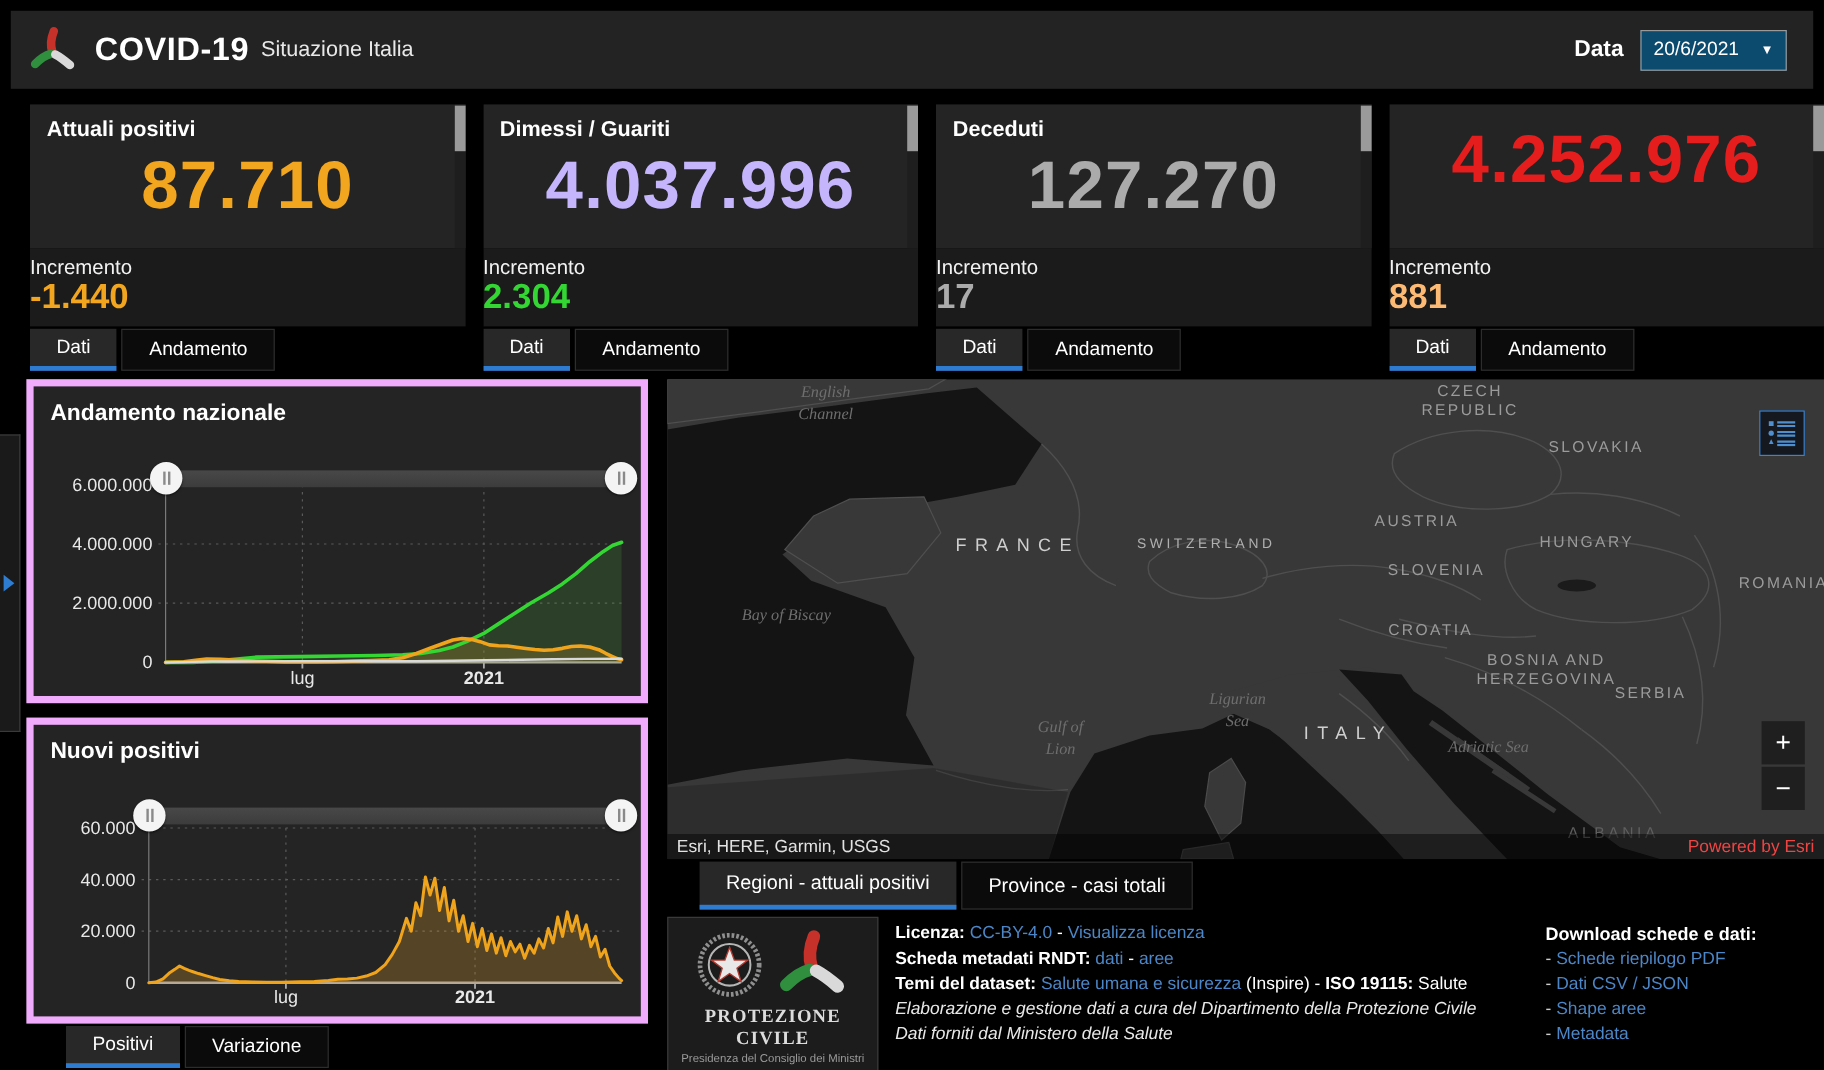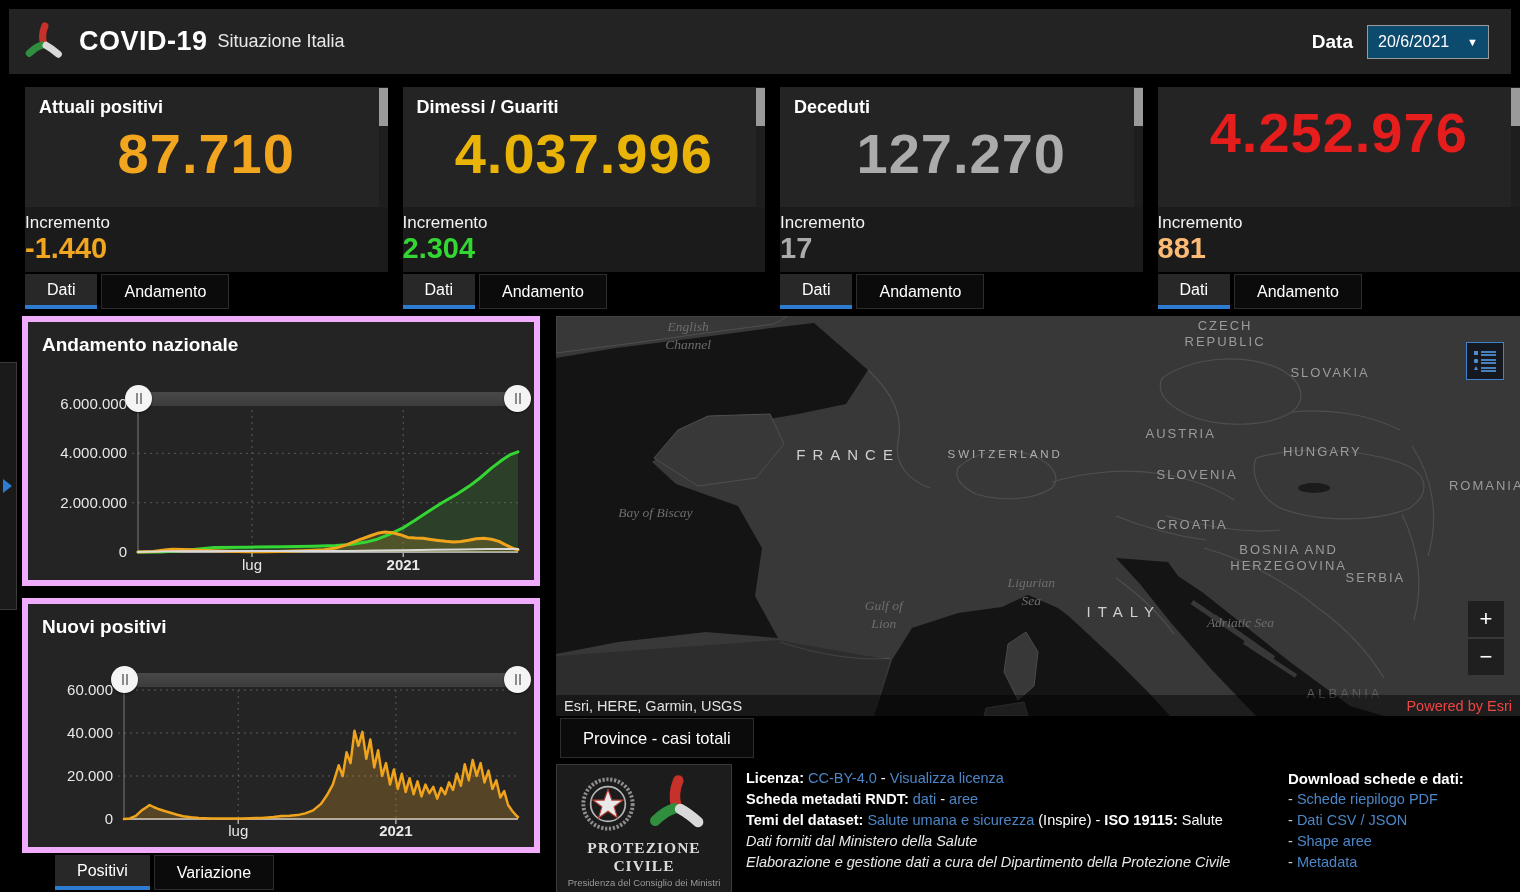--- a/index.html
+++ b/index.html
@@ -145,21 +145,21 @@
     </div>
     <div class="tabs-row">
       <div class="tab active">Dati</div>
       <div class="tab inactive">Andamento</div>
     </div>
   </div>
 
   <div class="card">
     <div class="card-body">
       <div class="card-title">Dimessi / Guariti</div>
-      <div class="card-value" style="color:#eab308">4.037.996</div>
+      <div class="card-value" style="color:#c4b5fd">4.037.996</div>
       <div class="card-scrolltrack"></div>
       <div class="card-scrollthumb"></div>
     </div>
     <div class="card-inc">
       <div class="inc-label">Incremento</div>
       <div class="inc-value" style="color:#33d633">2.304</div>
     </div>
     <div class="tabs-row">
       <div class="tab active">Dati</div>
       <div class="tab inactive">Andamento</div>
@@ -366,20 +366,21 @@
         <div class="zoom-btn">+</div>
         <div class="zoom-btn">−</div>
       </div>
       <div class="attrib-bar">
         <span>Esri, HERE, Garmin, USGS</span>
         <span class="powered">Powered by Esri</span>
       </div>
     </div>
 
     <div class="map-tabs">
+      <div class="tab active" style="margin-left:27px;">Regioni - attuali positivi</div>
       <div class="tab inactive">Province - casi totali</div>
     </div>
 
     <div class="footer">
       <div class="org-box">
         <div class="org-logos">
           <svg width="56" height="56" viewBox="0 0 100 100">
             <circle cx="50" cy="50" r="44" fill="none" stroke="#8f8f8f" stroke-width="7" stroke-dasharray="4 3"></circle>
             <circle cx="50" cy="50" r="31" fill="none" stroke="#b5b5b5" stroke-width="3"></circle>
             <path d="M50,24 L57,43 L77,43 L61,55 L67,75 L50,63 L33,75 L39,55 L23,43 L43,43 Z" fill="#e8e8e8" stroke="#b03a30" stroke-width="2"></path>
@@ -408,22 +409,22 @@
           <span>-</span>
           <span class="lnk">aree</span>
         </div>
         <div>
           <span class="b">Temi del dataset:</span>
           <span class="lnk">Salute umana e sicurezza</span>
           <span>(Inspire) -</span>
           <span class="b">ISO 19115:</span>
           <span>Salute</span>
         </div>
+        <div class="it">Elaborazione e gestione dati a cura del Dipartimento della Protezione Civile</div>
         <div class="it">Dati forniti dal Ministero della Salute</div>
-        <div class="it">Elaborazione e gestione dati a cura del Dipartimento della Protezione Civile</div>
       </div>
 
       <div class="dl-box">
         <div class="dl-title">Download schede e dati:</div>
         <div class="dl-line"><span>-</span> <span class="lnk">Schede riepilogo PDF</span></div>
         <div class="dl-line"><span>-</span> <span class="lnk">Dati CSV / JSON</span></div>
         <div class="dl-line"><span>-</span> <span class="lnk">Shape aree</span></div>
         <div class="dl-line"><span>-</span> <span class="lnk">Metadata</span></div>
       </div>
     </div>

